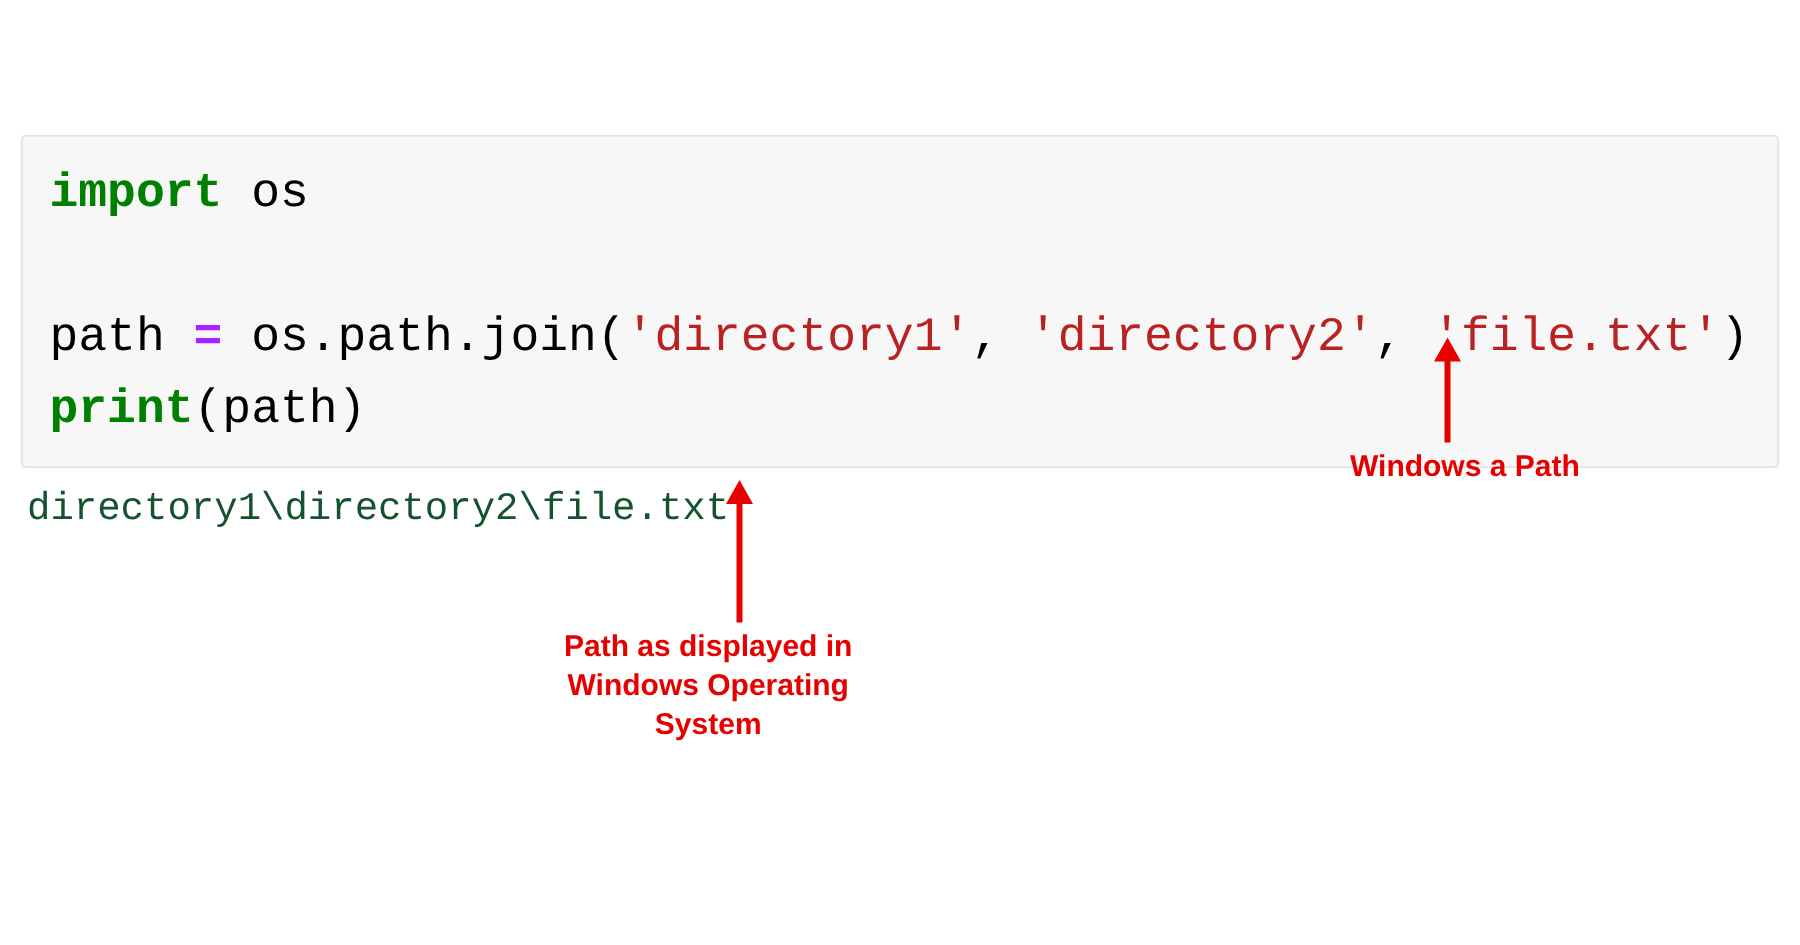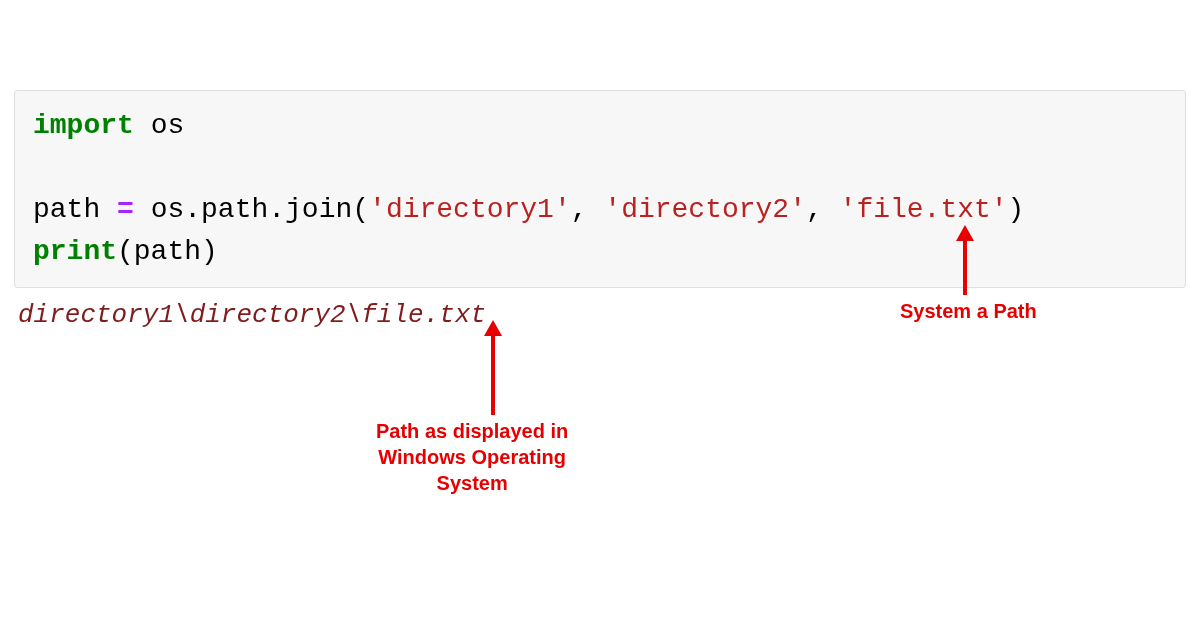--- a/index.html
+++ b/index.html
@@ -14,21 +14,21 @@
       font-family: 'Consolas', 'Monaco', 'Courier New', monospace;
       position: relative;
       overflow: hidden;
     }
     .code-block {
       margin: 90px 14px 0 14px;
       background: #f7f7f7;
       border: 1px solid #e0e0e0;
       border-radius: 3px;
       padding: 14px 18px;
-      font-size: 28px;
+      font-size: 32px;
       line-height: 1.5;
       white-space: pre;
     }
     .kw-green {
       color: #008000;
       font-weight: bold;
     }
     .plain {
       color: #000000;
     }
@@ -36,23 +36,22 @@
       color: #aa22ff;
       font-weight: bold;
     }
     .string {
       color: #ba2121;
     }
     .output-block {
       margin: 8px 14px 0 18px;
       font-size: 26px;
       line-height: 1.5;
-      color: #7f1d1d;
+      color: #14532d;
       white-space: pre;
-      font-style: italic;
     }
     .annotation {
       position: absolute;
       color: #e60000;
       font-family: Arial, Helvetica, sans-serif;
       font-weight: bold;
       font-size: 20px;
       text-align: center;
       line-height: 1.3;
     }
@@ -85,21 +84,21 @@
 
 <span class="plain">path </span><span class="operator">=</span><span class="plain"> os.path.join(</span><span class="string">'directory1'</span><span class="plain">, </span><span class="string">'directory2'</span><span class="plain">, </span><span class="string">'file.txt'</span><span class="plain">)</span>
 <span class="kw-green">print</span><span class="plain">(path)</span></div>
 
 <div class="output-block">directory1\directory2\file.txt</div>
 
 <div class="arrow" style="left: 956px; top: 225px; width: 18px; height: 70px;">
   <div class="arrow-head"></div>
   <div class="arrow-line" style="top: 14px; height: 56px;"></div>
 </div>
-<div class="annotation" style="left: 900px; top: 298px;">System a Path</div>
+<div class="annotation" style="left: 900px; top: 298px;">Windows a Path</div>
 
 <div class="arrow" style="left: 484px; top: 320px; width: 18px; height: 95px;">
   <div class="arrow-head"></div>
   <div class="arrow-line" style="top: 14px; height: 81px;"></div>
 </div>
 <div class="annotation" style="left: 376px; top: 418px; white-space: pre-line;">Path as displayed in
 Windows Operating
 System</div>
 
 </body></html>

